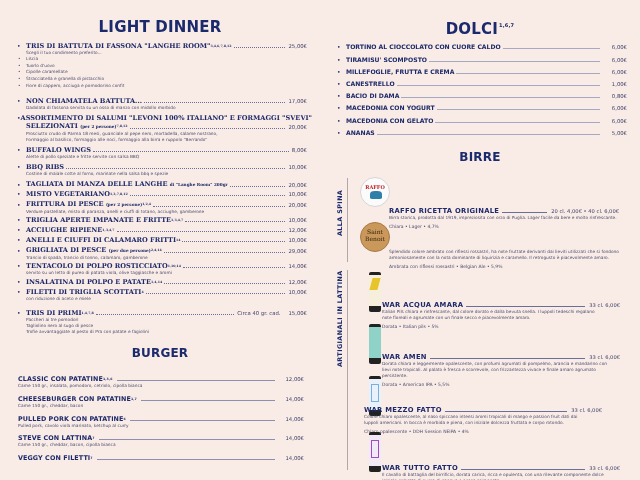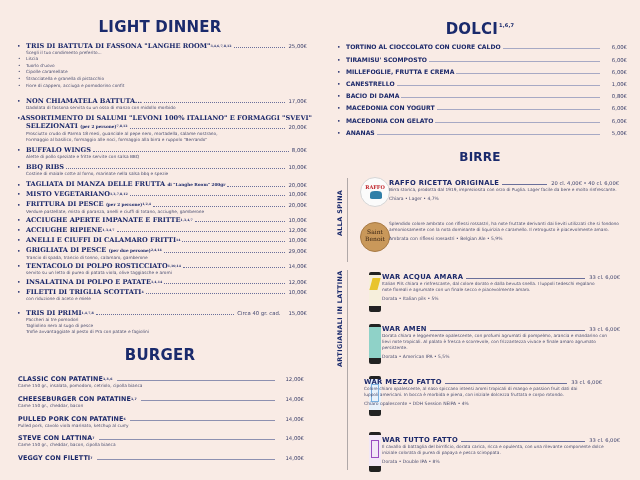--- a/index.html
+++ b/index.html
@@ -21,21 +21,21 @@
   .desc { font-family: "DejaVu Sans", sans-serif; font-size: 4.3px; line-height: 6px; color: #4a4e70; padding-left: 9px; white-space: nowrap; }
   .opt { font-family: "DejaVu Sans", sans-serif; font-size: 4.3px; line-height: 6.7px; color: #4a4e70; display: flex; }
   .opt .b { width: 9px; padding-left: 1px; }
   .burger { position: absolute; left: 18px; width: 286px; }
   .burger .name { font-family: "DejaVu Sans", sans-serif; font-weight: 900; font-size: 6.4px; letter-spacing: 0.1px; }
   .burger .line { flex: 1; border-bottom: 1px solid #8d90b0; margin: 0 10px 2px 4px; }
   .burger .desc { padding-left: 0; }
   .dolce { position: absolute; left: 17px; width: 290px; }
   .dolce .line { flex: 1; border-bottom: 1px solid #a7a9c4; margin: 0 12px 2px 2px; }
   .dolce .name { font-size: 6.1px; }
-  .beer { position: absolute; left: 69px; width: 230px; }
+  .beer { position: absolute; left: 69px; width: 230px; margin-top: 28px; }
   .beer .name { font-family: "DejaVu Sans", sans-serif; font-weight: 900; font-size: 6.8px; letter-spacing: 0.3px; }
   .beer .line { flex: 1; border-bottom: 1px solid #6a6f9a; margin: 0 4px 2px 3px; }
   .beer .price { font-size: 5.2px; }
   .beer .desc { padding-left: 0; white-space: normal; font-size: 4.3px; line-height: 5.9px; width: 230px; }
   .beer .meta { font-family: "DejaVu Sans", sans-serif; font-size: 4.5px; color: #4a4e70; margin-top: 3px; }
   .vlabel { position: absolute; font-family: "DejaVu Sans", sans-serif; font-weight: 900; font-size: 6.4px; color: #1a2a6c; transform: rotate(-90deg); transform-origin: left top; white-space: nowrap; letter-spacing: 0.4px; }
   .vline { position: absolute; width: 1px; background: #b0a8a8; }
   .logo-circle { position: absolute; border-radius: 50%; }
   .can { position: absolute; width: 12px; height: 40px; border-radius: 2px; }
 </style>
@@ -115,21 +115,21 @@
         <span class="name">BBQ RIBS</span>
         <span class="dots"></span>
         <span class="price">10,00€</span>
       </div>
     <div class="desc">Costine di maiale cotte al forno, marinate nella salsa bbq e spezie</div>
   </div>
 
   <div class="item" style="top:180px;">
     <div class="row">
         <span class="bullet">•</span>
-        <span class="name"><span>TAGLIATA DI MANZA DELLE FRUTTA</span> <small>di "Langhe Room" 200gr</small></span>
+        <span class="name"><span>TAGLIATA DI MANZA DELLE LANGHE</span> <small>di "Langhe Room" 200gr</small></span>
         <span class="dots"></span>
         <span class="price">20,00€</span>
       </div>
   </div>
 
   <div class="item" style="top:190px;">
     <div class="row">
         <span class="bullet">•</span>
         <span class="name"><span>MISTO VEGETARIANO</span><sup>1,3,7,8,12</sup></span>
         <span class="dots"></span>
@@ -143,21 +143,21 @@
         <span class="name"><span>FRITTURA DI PESCE</span> <small>(per 2 persone)</small><sup>1,2,4</sup></span>
         <span class="dots"></span>
         <span class="price">20,00€</span>
       </div>
     <div class="desc">Verdure pastellate, misto di paranza, anelli e ciuffi di totano, acciughe, gamberone</div>
   </div>
 
   <div class="item" style="top:216px;">
     <div class="row">
         <span class="bullet">•</span>
-        <span class="name"><span>ACCIUGHE APERTE IMPANATE E FRITTE</span><sup>1,3,4,7</sup></span>
+        <span class="name"><span>TRIGLIA APERTE IMPANATE E FRITTE</span><sup>1,3,4,7</sup></span>
         <span class="dots"></span>
         <span class="price">10,00€</span>
       </div>
   </div>
 
   <div class="item" style="top:226px;">
     <div class="row">
         <span class="bullet">•</span>
         <span class="name"><span>ACCIUGHE RIPIENE</span><sup>1,3,4,7</sup></span>
         <span class="dots"></span>
@@ -219,21 +219,21 @@
         <span class="name"><span>TRIS DI PRIMI</span><sup>1,4,7,8</sup></span>
         <span class="dots"></span>
         <span class="price" style="margin-right:8px;">Circa 40 gr. cad.</span>
         <span class="price">15,00€</span>
       </div>
     <div class="desc">Paccheri ai tre pomodori</div>
     <div class="desc">Tagliolino nero al sugo di pesce</div>
     <div class="desc">Trofie avvantaggiate al pesto di Pra con patate e fagiolini</div>
   </div>
 
-  <div class="section-title" style="left:0;width:320px;top:346px;font-size:15px;">BURGER</div>
+  <div class="section-title" style="left:0;width:320px;top:346px;font-size:12px;">BURGER</div>
 
   <div class="burger" style="top:375px;">
     <div class="row">
         <span class="name"><span>CLASSIC CON PATATINE</span><sup>1,3,6</sup></span>
         <span class="line"></span>
         <span class="price">12,00€</span>
       </div>
     <div class="desc">Carne 150 gr., insalata, pomodoro, cetriolo, cipolla bianca</div>
   </div>
   <div class="burger" style="top:395px;">

